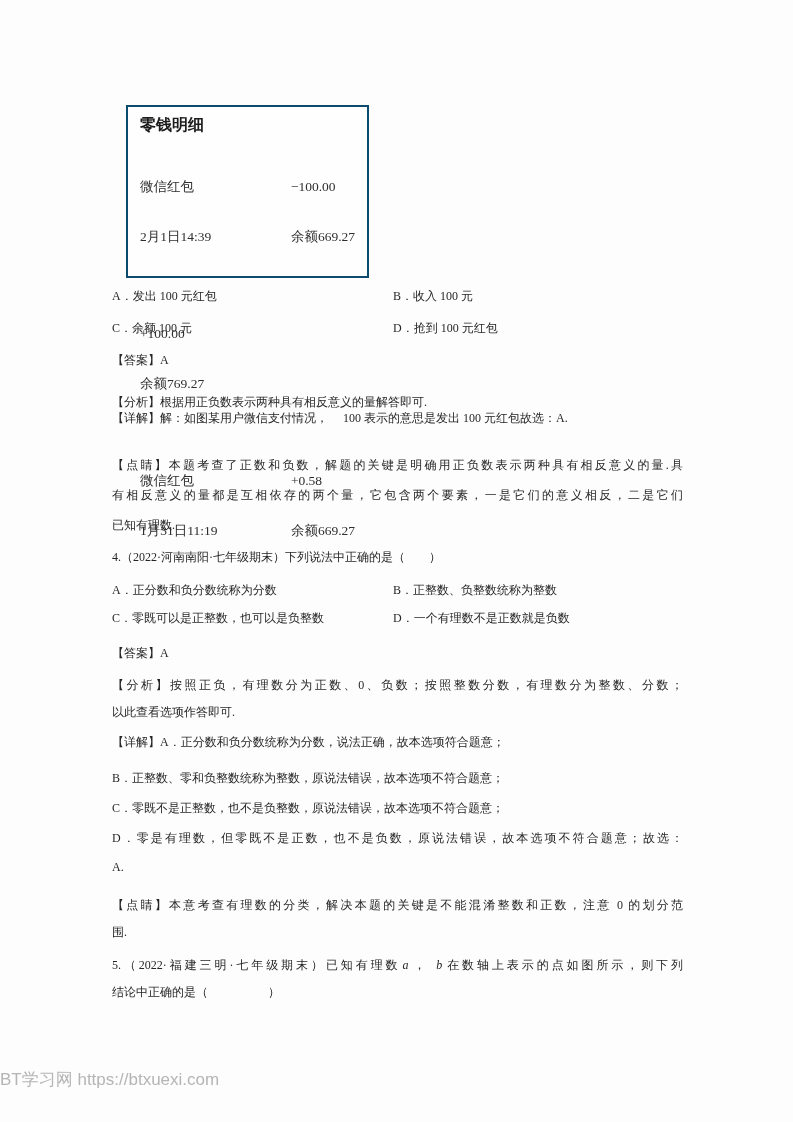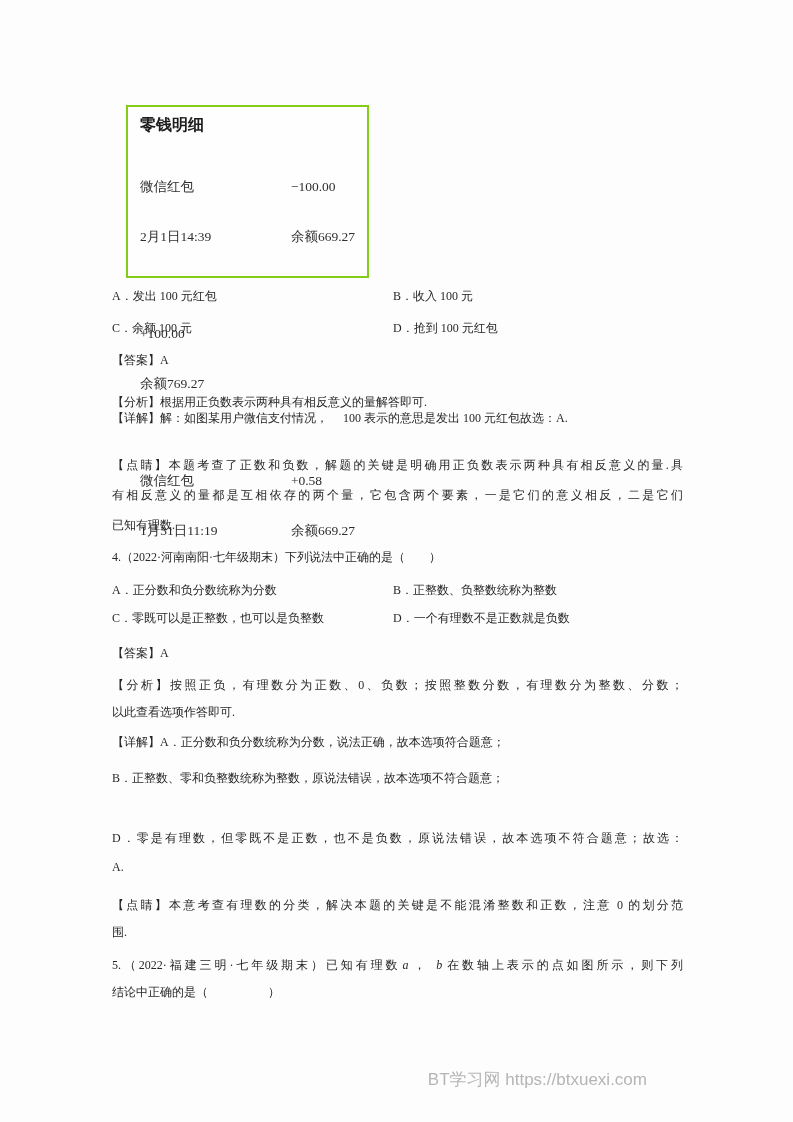--- a/index.html
+++ b/index.html
@@ -28,47 +28,46 @@
   }
   .col2 { left:393px; }
   .var { font-style:italic; padding:0 2px; }
 
   
   .wallet {
     position:absolute;
     left:126px; top:105px;
     width:243px; height:173px;
     box-sizing:border-box;
-    border:2px solid #84cc16;
+    border:2px solid #0c4a6e;
     background:#fefefe;
     padding:8px 12px 16px 12px;
     color:#2e2e2e;
   }
   .wallet-title {
     font-weight:bold;
     font-size:16px;
     line-height:20px;
     margin-bottom:11px;
     color:#1c1c1c;
   }
   .wallet-row { display:flex; margin-bottom:15px; }
   .wallet-cell-left  { width:154px; }
   .wallet-cell-right { flex:1; }
   .wallet-row div { font-size:13.5px; line-height:16.5px; white-space:pre; }
 
   .watermark {
     position:absolute;
     top:1068px; left:0;
     width:631px;
-    text-align:right;
+    text-align:left;
     font-family:"Liberation Sans","DejaVu Sans",sans-serif;
     font-size:17px;
     line-height:24px;
     color:#b5b5b5;
-    padding-left:16px;
   }
 </style>
 </head>
 <body>
 
 <div class="page">
 
   <div class="wallet">
     <div class="wallet-title">零钱明细</div>
 
@@ -118,20 +117,21 @@
   <div class="line col2" style="top:580px">B．正整数、负整数统称为整数</div>
   <div class="line" style="top:580px">A．正分数和负分数统称为分数</div>
   <div class="line" style="top:608px">C．零既可以是正整数，也可以是负整数</div>
   <div class="line col2" style="top:608px">D．一个有理数不是正数就是负数</div>
 
   <div class="line" style="top:643px">【答案】A</div>
   <div class="line just" style="top:675px">【分析】按照正负，有理数分为正数、0、负数；按照整数分数，有理数分为整数、分数；</div>
   <div class="line" style="top:702px">以此查看选项作答即可.</div>
   <div class="line" style="top:732px">【详解】A．正分数和负分数统称为分数，说法正确，故本选项符合题意；</div>
   <div class="line" style="top:768px">B．正整数、零和负整数统称为整数，原说法错误，故本选项不符合题意；</div>
+  <div class="line" style="top:798px">C．零既不是正整数，也不是负整数，原说法错误，故本选项不符合题意；</div>
   <div class="line just" style="top:828px">D．零是有理数，但零既不是正数，也不是负数，原说法错误，故本选项不符合题意；故选：</div>
   <div class="line" style="top:857px">A.</div>
   <div class="line just" style="top:895px">【点睛】本意考查有理数的分类，解决本题的关键是不能混淆整数和正数，注意 0 的划分范</div>
   <div class="line" style="top:922px">围.</div>
 
   <div class="line just" style="top:955px"><span>5.（2022·福建三明·七年级期末）已知有理数</span><span class="var">a</span><span>， </span><span class="var">b</span><span>在数轴上表示的点如图所示，则下列</span></div>
   <div class="line" style="top:982px">结论中正确的是（　　　　　）</div>
 
   <div class="watermark">BT学习网 https://btxuexi.com</div>
 

